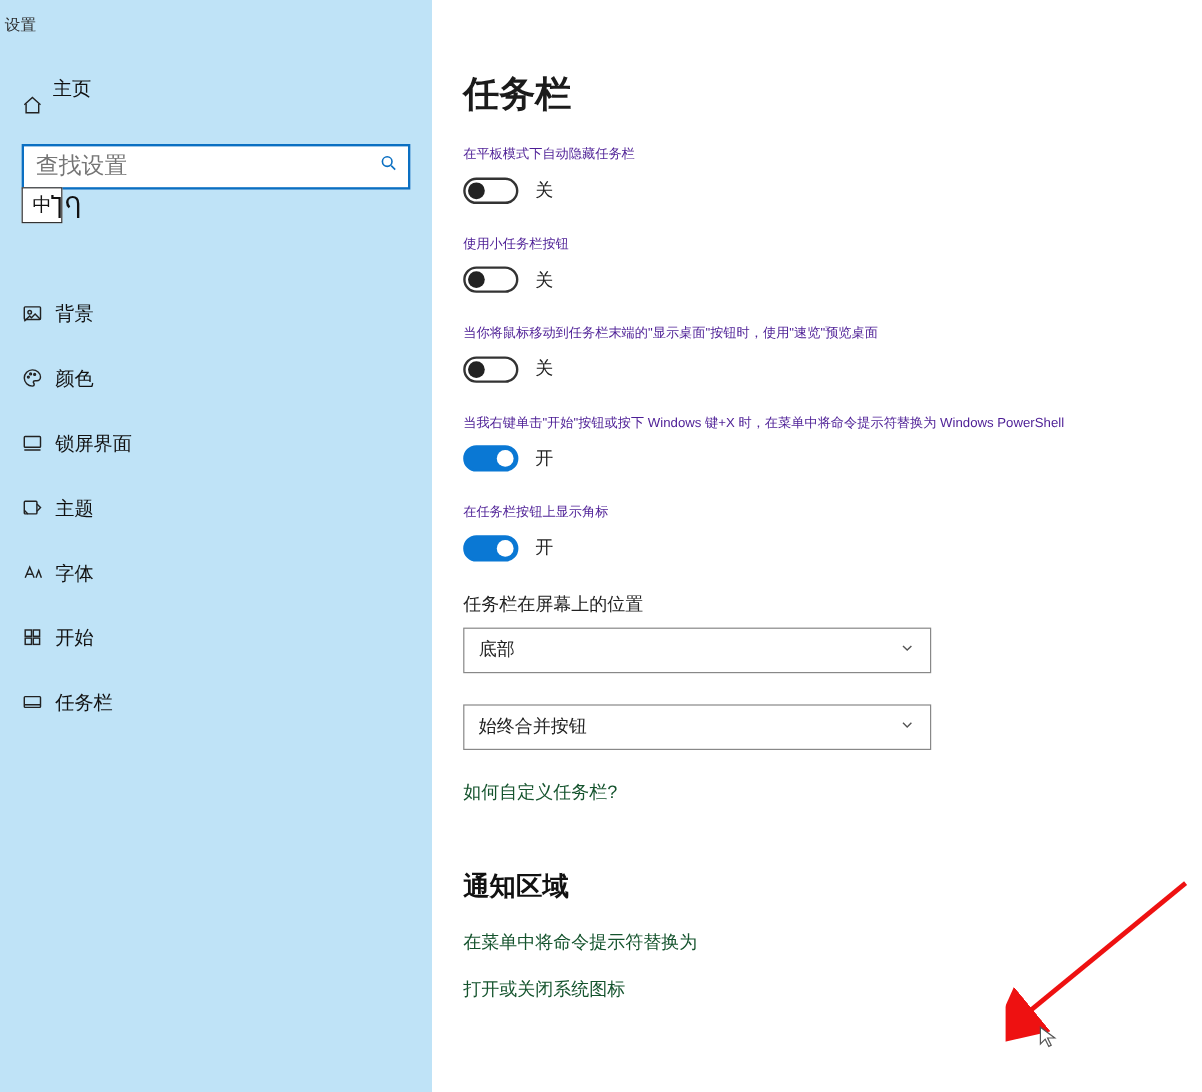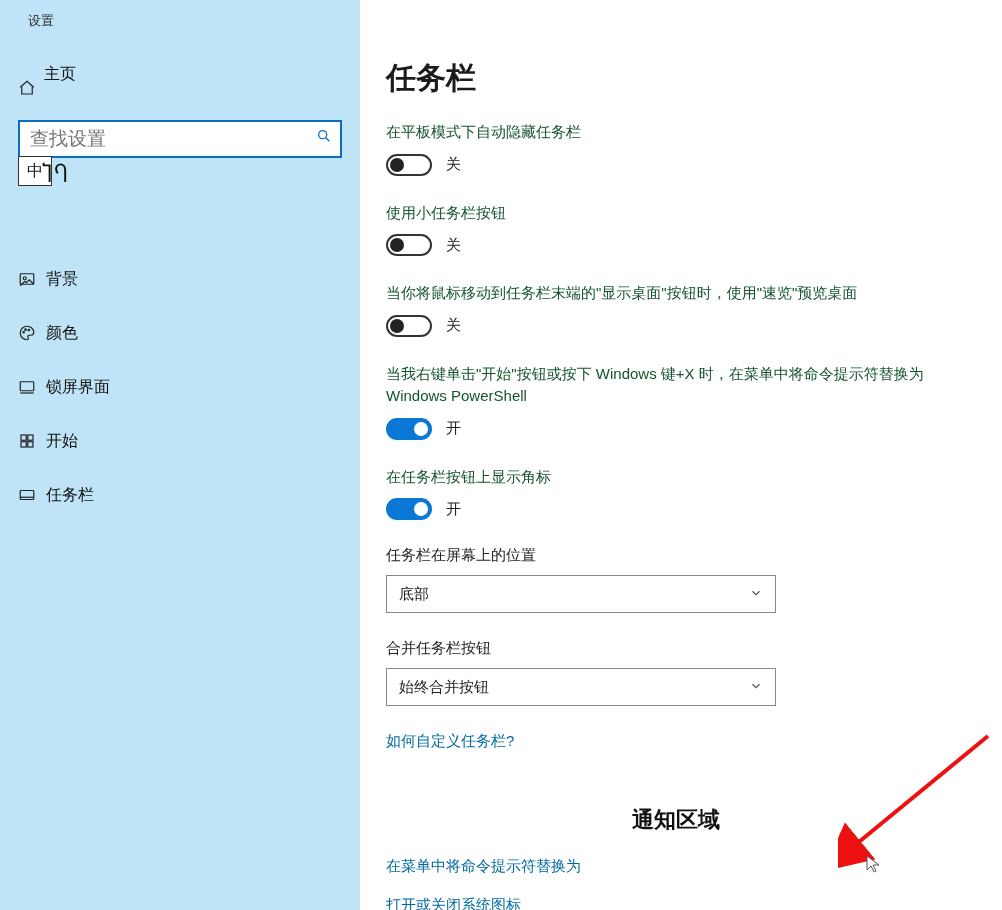--- a/index.html
+++ b/index.html
@@ -16,21 +16,21 @@
   
   .sidebar {
     width: 360px;
     height: 100%;
     background: #bfe3f7;
     padding-top: 8px;
     position: relative;
   }
   .app-title {
     font-size: 13px;
-    padding: 4px 0 4px 28px;
+    padding: 4px 0 4px 4px;
     color: #2b2b2b;
   }
   .home-row {
     display: flex;
     height: 48px;
     padding-left: 18px;
     margin-top: 30px;
     color: #111;
   }
   .home-row .icon-slot { width: 26px; display:flex; align-items:center; }
@@ -76,21 +76,21 @@
     font-size: 22px;
     color: #111;
     letter-spacing: 2px;
   }
   .nav-list {
     list-style: none;
     margin-top: 94px;
   }
   .nav-item {
     display: flex;
-    align-items: center;
+    align-items: flex-start;
     height: 54px;
     padding-left: 18px;
     color: #111;
     cursor: pointer;
   }
   .nav-item .icon-slot {
     width: 28px;
     display: flex;
     align-items: center;
     color: #222;
@@ -105,23 +105,23 @@
   }
   .page-title {
     font-size: 30px;
     font-weight: 600;
     margin-bottom: 22px;
   }
   .setting {
     margin-bottom: 26px;
   }
   .setting-desc {
-    font-size: 15px;
+    font-size: 11px;
     line-height: 1.5;
-    color: #14532d;
+    color: #4c1d95;
     margin-bottom: 10px;
     max-width: 560px;
   }
   .toggle-row {
     display: flex;
     align-items: center;
     gap: 14px;
   }
   .toggle {
     width: 46px;
@@ -168,31 +168,30 @@
     display: flex;
     align-items: center;
     justify-content: space-between;
     padding: 0 12px;
     font-size: 15px;
     color: #222;
     cursor: pointer;
     background: #fff;
   }
   .link {
-    color: #0369a1;
+    color: #14532d;
     font-size: 15px;
     cursor: pointer;
     display: inline-block;
   }
   .section-heading {
     font-size: 22px;
     font-weight: 600;
     margin: 54px 0 22px 0;
     color: #111;
-    text-align: center;
   }
   .link-block { margin-bottom: 20px; }
   
   .arrow-svg {
     position: absolute;
     left: 478px;
     top: 726px;
     pointer-events: none;
   }
   .cursor-svg {
@@ -258,20 +257,40 @@
         <svg width="18" height="18" viewBox="0 0 24 24" fill="none" stroke="#222" stroke-width="1.6">
             <rect x="3" y="5" width="18" height="12" rx="1"></rect>
             <line x1="3" y1="20" x2="21" y2="20"></line>
           </svg>
       </span>
       <span class="label">锁屏界面</span>
     </li>
     <li class="nav-item">
       <span class="icon-slot">
         <svg width="18" height="18" viewBox="0 0 24 24" fill="none" stroke="#222" stroke-width="1.6">
+            <rect x="3" y="5" width="14" height="14" rx="1"></rect>
+            <path d="M17 8l4 4-4 4"></path>
+            <path d="M7 19l-4-4"></path>
+          </svg>
+      </span>
+      <span class="label">主题</span>
+    </li>
+    <li class="nav-item">
+      <span class="icon-slot">
+        <svg width="18" height="18" viewBox="0 0 24 24" fill="none" stroke="#222" stroke-width="1.6">
+            <path d="M4 18 9 6l5 12"></path>
+            <line x1="6" y1="14" x2="12" y2="14"></line>
+            <path d="M16 18 19 10l3 8"></path>
+          </svg>
+      </span>
+      <span class="label">字体</span>
+    </li>
+    <li class="nav-item">
+      <span class="icon-slot">
+        <svg width="18" height="18" viewBox="0 0 24 24" fill="none" stroke="#222" stroke-width="1.6">
             <rect x="4" y="4" width="7" height="7"></rect>
             <rect x="13" y="4" width="7" height="7"></rect>
             <rect x="4" y="13" width="7" height="7"></rect>
             <rect x="13" y="13" width="7" height="7"></rect>
           </svg>
       </span>
       <span class="label">开始</span>
     </li>
     <li class="nav-item">
       <span class="icon-slot">
@@ -344,21 +363,20 @@
       <span>底部</span>
       <span>
         <svg width="14" height="14" viewBox="0 0 24 24" fill="none" stroke="#555" stroke-width="2">
             <polyline points="6 9 12 15 18 9"></polyline>
           </svg>
       </span>
     </div>
   </div>
 
   <div class="setting">
-    <div class="select-label">合并任务栏按钮</div>
     <div class="select-box">
       <span>始终合并按钮</span>
       <span>
         <svg width="14" height="14" viewBox="0 0 24 24" fill="none" stroke="#555" stroke-width="2">
             <polyline points="6 9 12 15 18 9"></polyline>
           </svg>
       </span>
     </div>
   </div>
 

